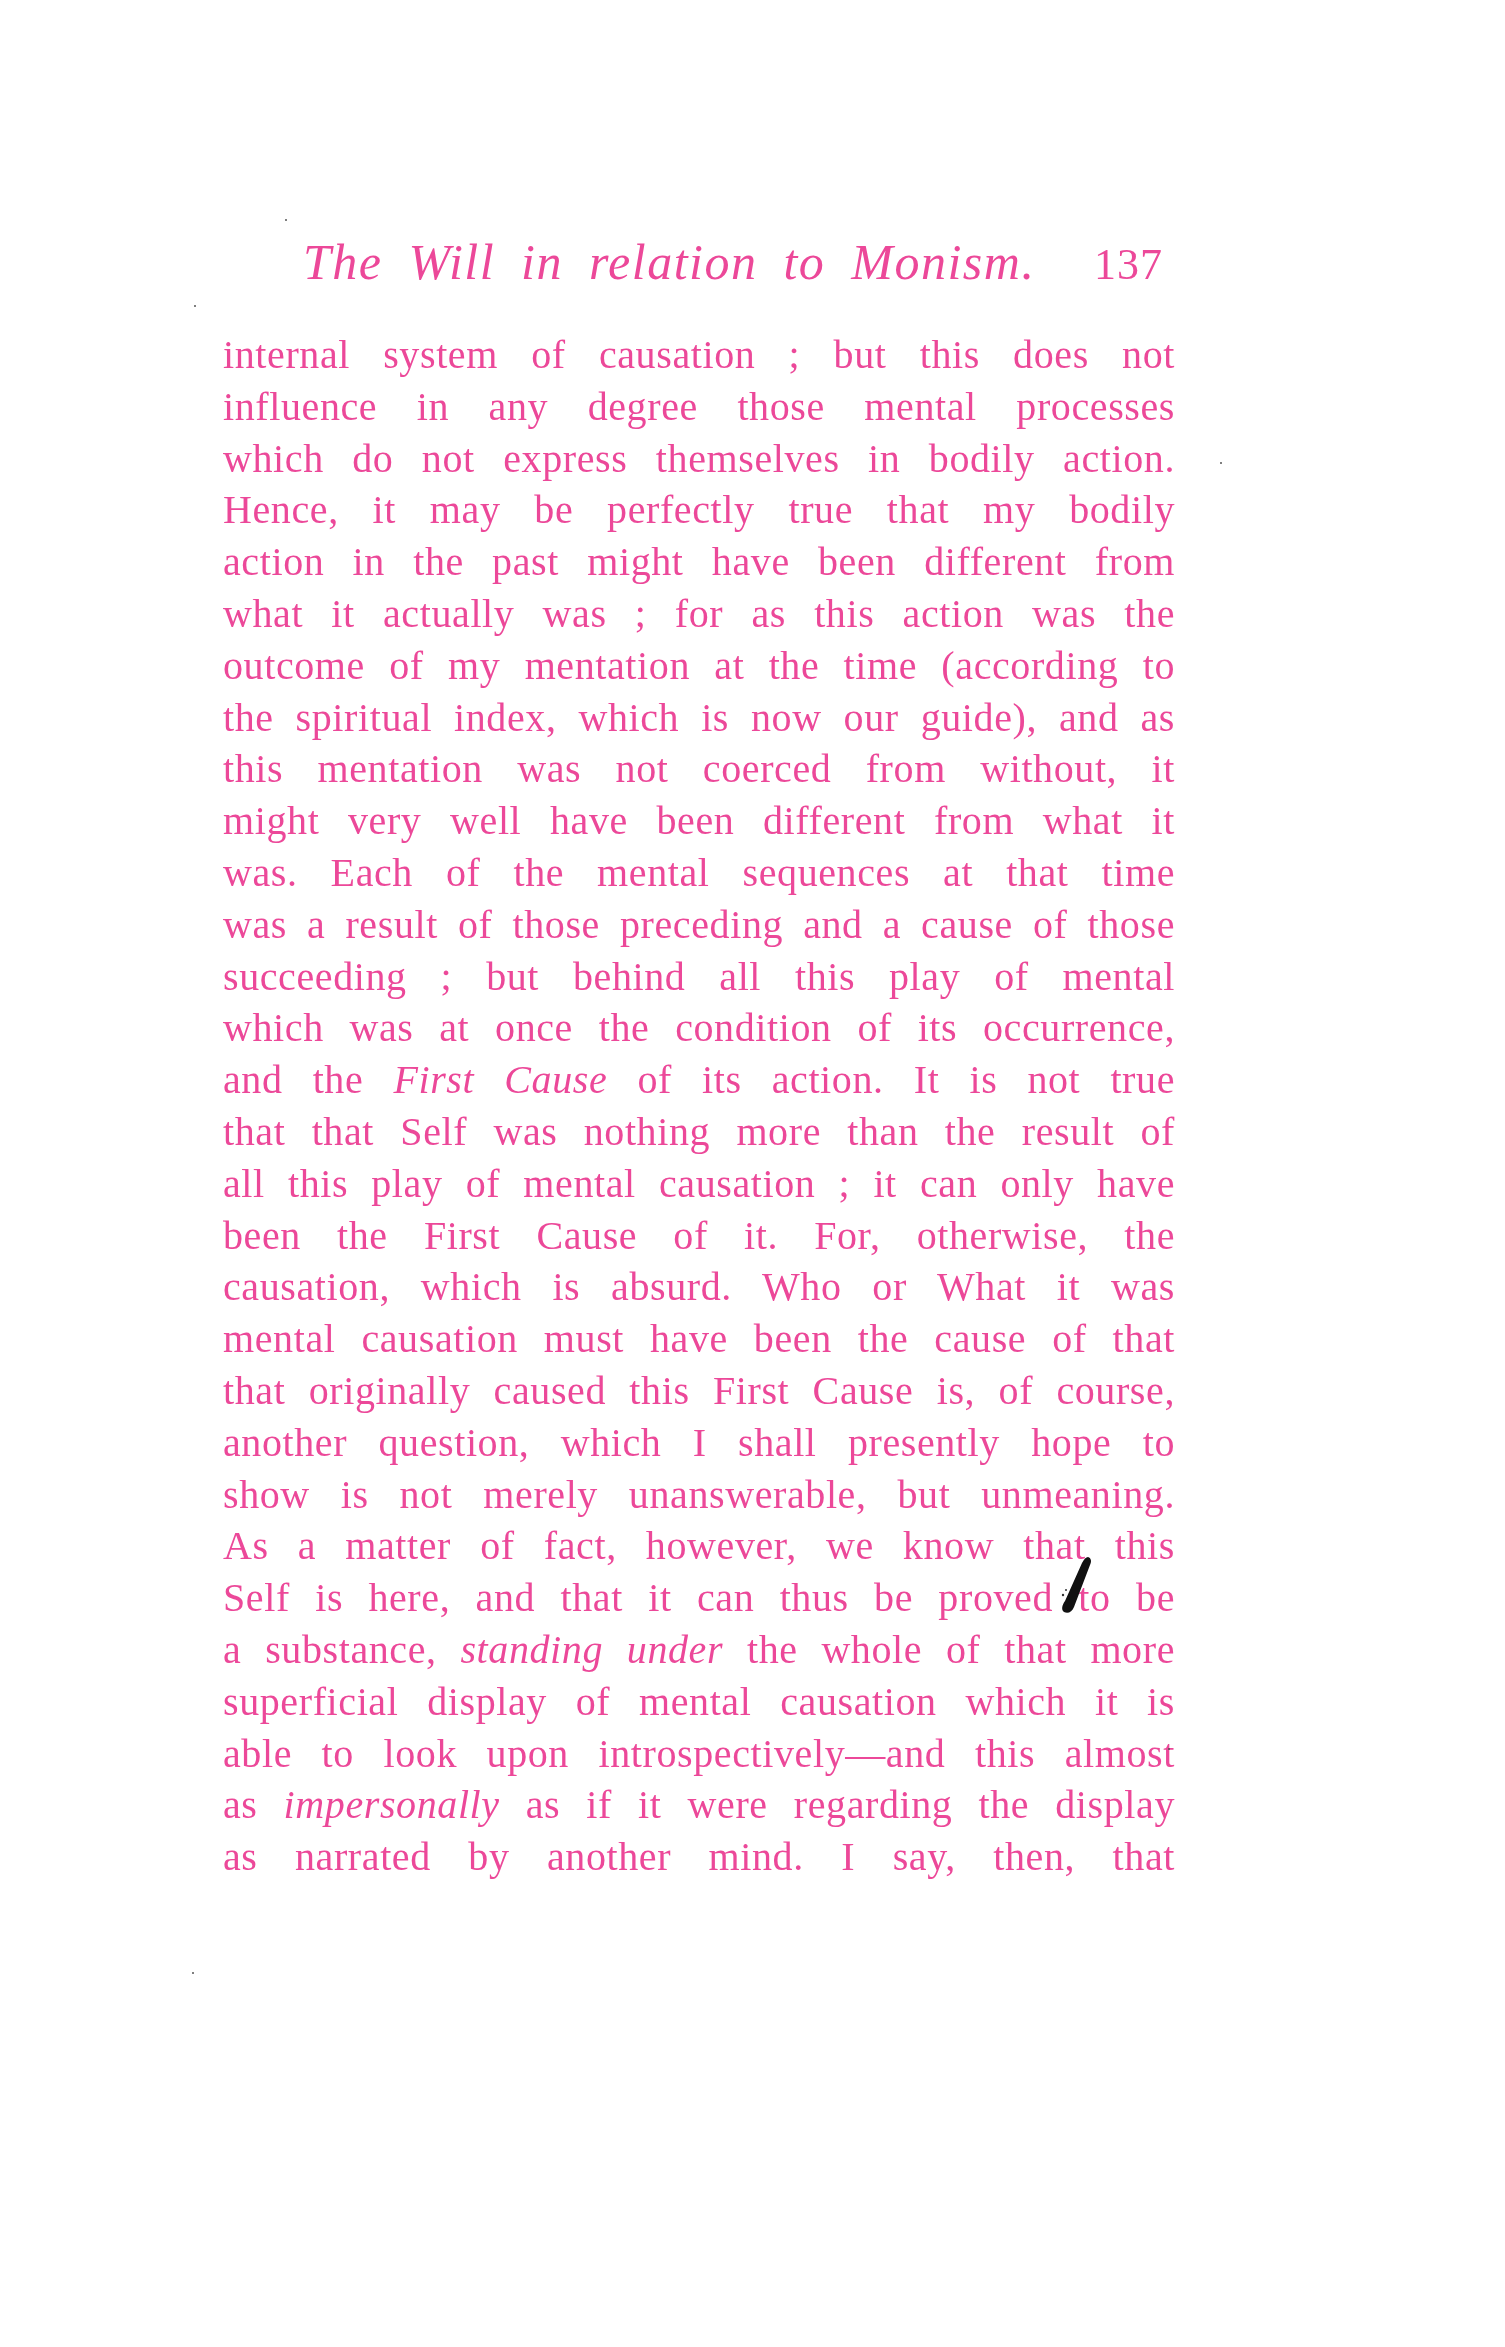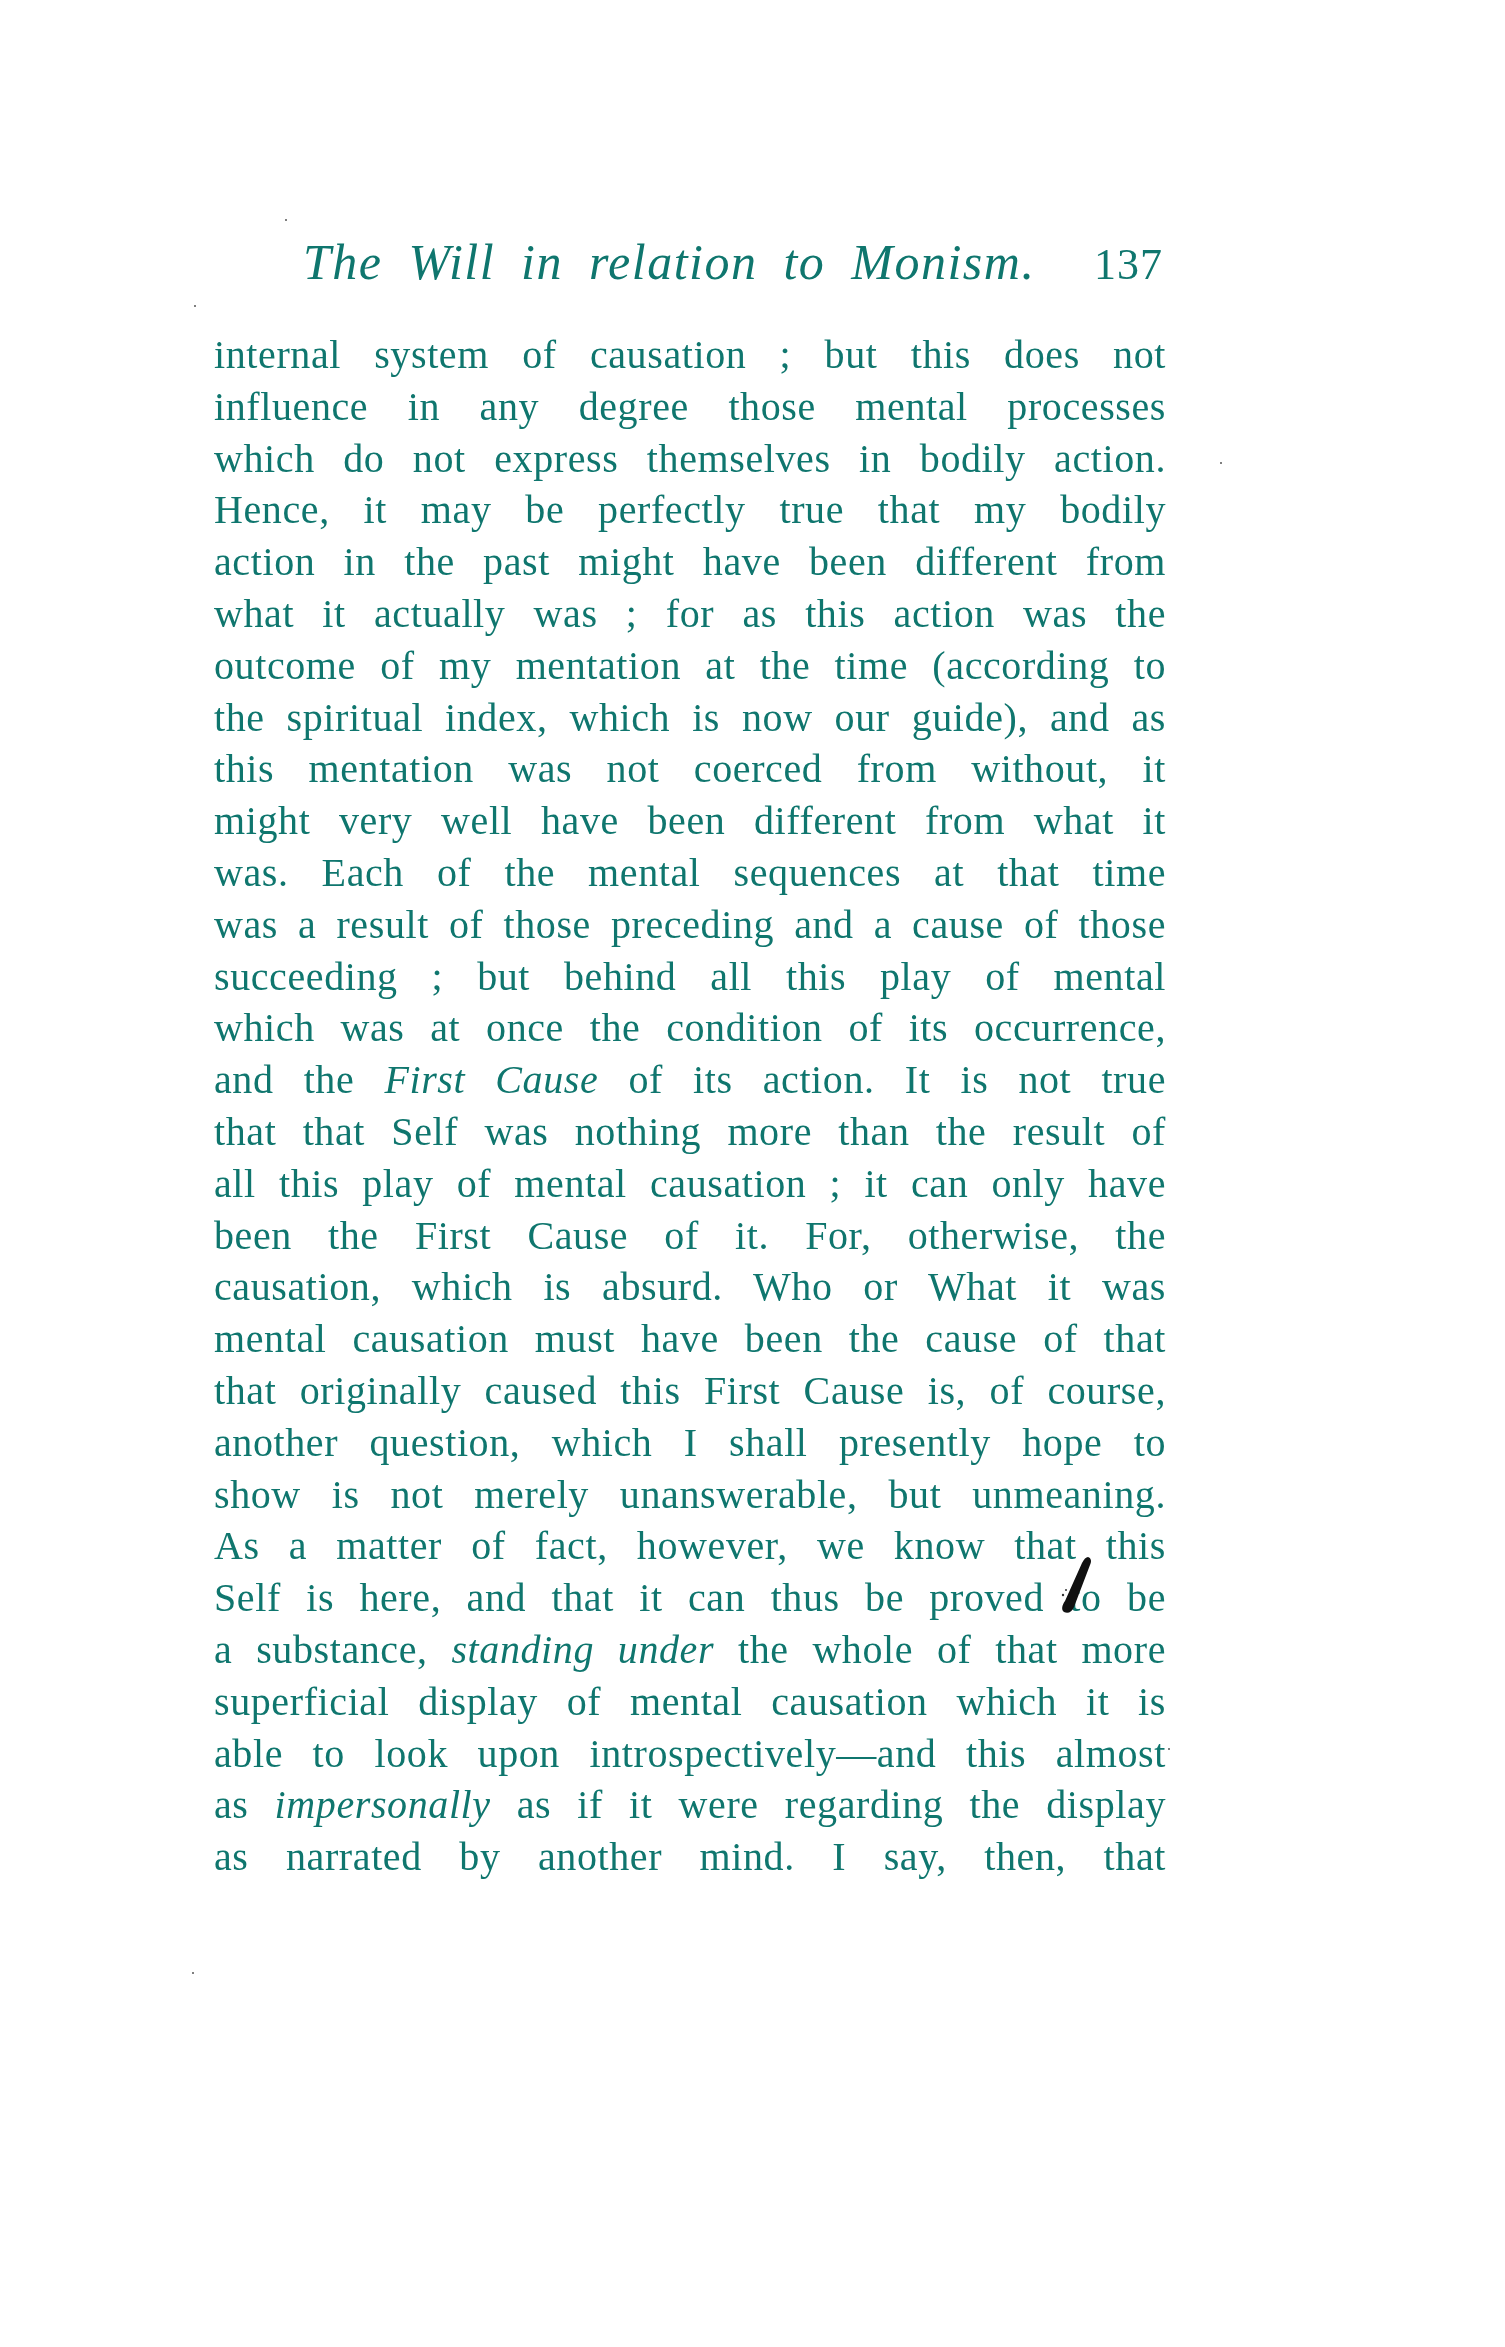--- a/index.html
+++ b/index.html
@@ -1,29 +1,29 @@
 <!DOCTYPE html>
 <html><head>
 <meta charset="utf-8">
 <style>
   html, body { margin: 0; padding: 0; background: #ffffff; }
   body { width: 1505px; height: 2347px; position: relative; overflow: hidden; }
   .page {
     position: absolute; left: 0; top: 0; width: 1505px; height: 2347px; background: #ffffff;
-    font-family: "Liberation Serif", "DejaVu Serif", serif; color: #0f766e;
+    font-family: "Liberation Serif", "DejaVu Serif", serif; color: #ec4899;
   }
   .running-head {
     position: absolute; left: 303px; top: 232px; width: 860px; height: 60px;
     display: flex; align-items: baseline; justify-content: space-between;
   }
   .running-title {
     font-style: italic; font-size: 50px; letter-spacing: 1.5px; word-spacing: 12px; line-height: 60px;
   }
   .page-number { font-size: 44px; line-height: 60px; letter-spacing: 1px; margin-left: 44px; }
-  .body-text { position: absolute; left: 214px; top: 329px; width: 952px; }
+  .body-text { position: absolute; left: 223px; top: 329px; width: 952px; }
   .line {
     display: block; height: 51.8px; line-height: 51.8px; font-size: 40px; letter-spacing: 0.6px;
     text-align: justify; text-align-last: justify; white-space: nowrap;
   }
   .line span { white-space: normal; }
   .line .it { font-style: italic; margin-top: 6px; }
   .ink-mark {
     position: absolute; left: 1060px; top: 1555px; width: 34px; height: 60px;
   }
   .speck { position: absolute; width: 2px; height: 2px; background: #555; border-radius: 1px; }

